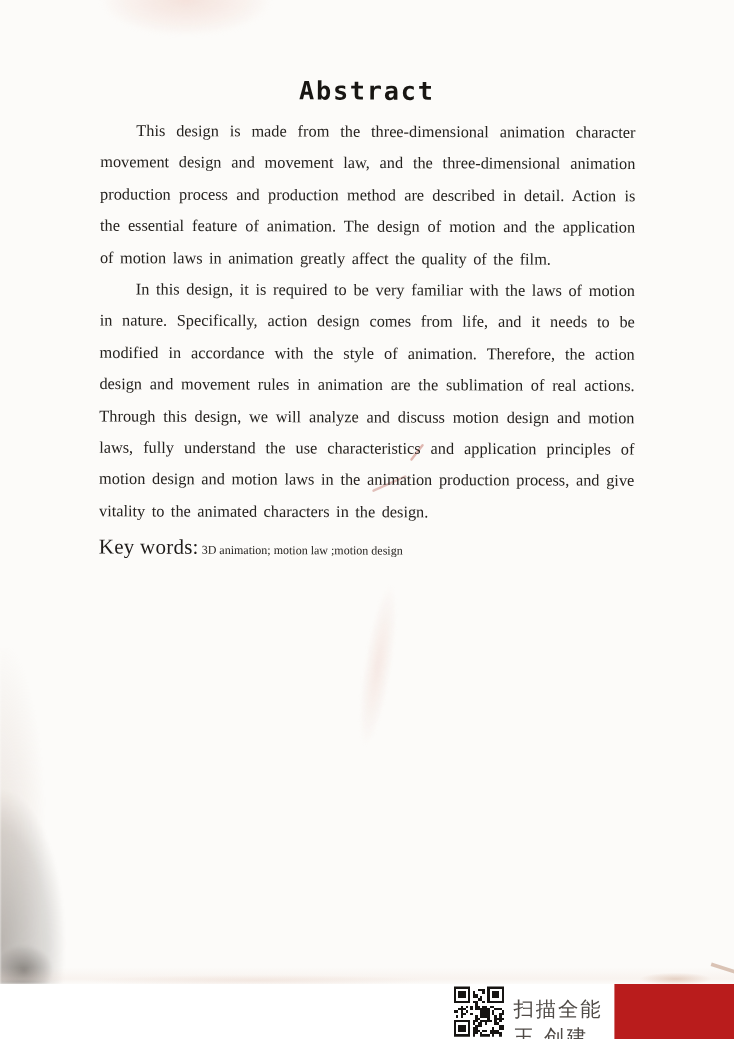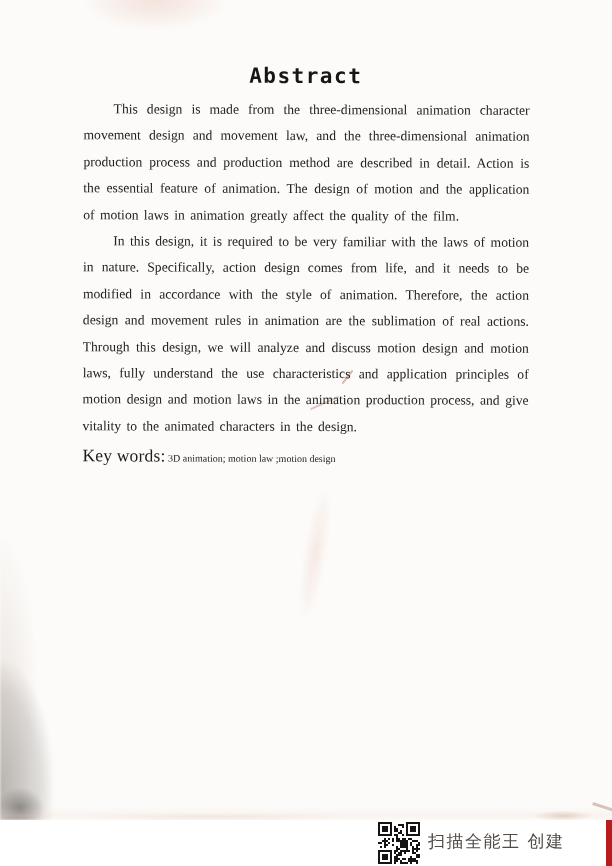--- a/index.html
+++ b/index.html
@@ -96,21 +96,21 @@
   }
   .keywords-line {
     position: absolute; left: 84px; top: 446px; width: 460px;
     white-space: nowrap;
   }
   .kw-label { font-size: 17.5px; color: #1e1b19; letter-spacing: 0.2px; }
   .kw-value { font-size: 10px; color: #25221f; }
   
   .footer-bar {
     position: absolute; left: 0; top: 820px;
-    width: 606px; height: 46px;
+    width: 512px; height: 46px;
     background: #ffffff;
   }
   .qr { position: absolute; left: 378px; top: 2px; }
   .scanner-credit {
     position: absolute; left: 428px; top: 10px;
     font-family: "DejaVu Sans", sans-serif;
     font-size: 17px;
     letter-spacing: 1.5px;
     color: #504b47;
   }

